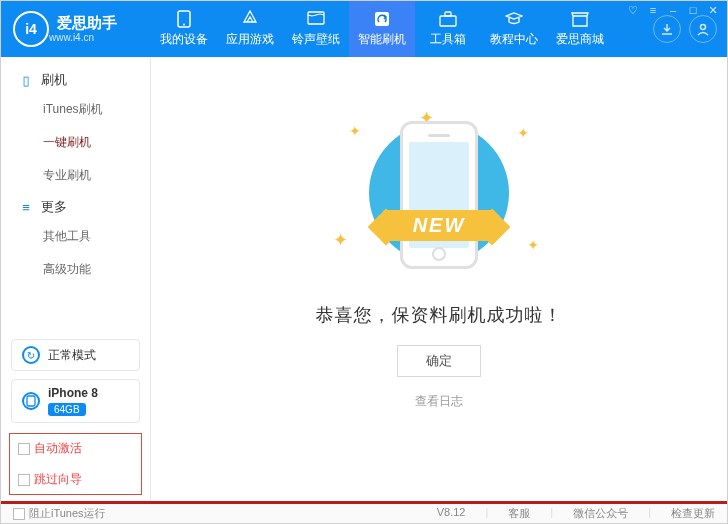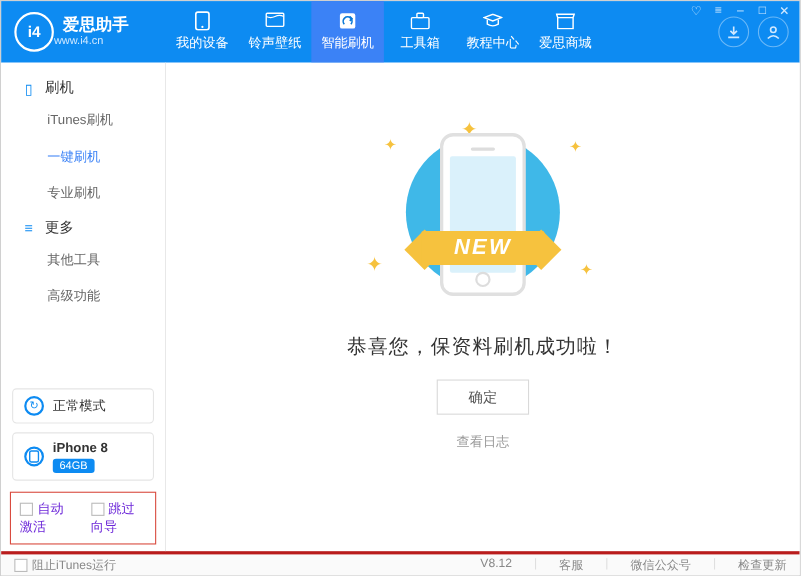--- a/index.html
+++ b/index.html
@@ -20,29 +20,29 @@
   .window-ctrls { position:absolute; top:4px; right:8px; display:flex; gap:6px; color:#cfe8ff; font-size:11px;}
   .window-ctrls span { cursor:pointer; width:14px; text-align:center;}
   .round-btn { width:28px; height:28px; border:1.5px solid #6bb8f7; border-radius:50%; display:flex; align-items:center; justify-content:center; color:#cfe8ff; cursor:pointer; }
   
   .body { display: flex; height: 444px; }
   
   .sidebar { width: 150px; border-right: 1px solid #e8e8e8; display:flex; flex-direction:column; background:#fff; padding-top:8px;}
   .side-section { padding: 6px 18px 4px; color:#333; font-size:13px; display:flex; align-items:center; gap:8px;}
   .side-section .hicon { color:#0d8bf2; width:14px; text-align:center;}
   .side-item { padding: 8px 16px 8px 42px; color:#666; font-size:12px; cursor:pointer; }
-  .side-item.active { color:#3b82f6; }
+  .side-item.active { color:#7f1d1d; }
   
   .side-spacer { flex:1; }
   .device-box { border:1px solid #e5e5e5; border-radius:4px; margin:4px 10px; padding:6px 10px; display:flex; align-items:center; gap:8px;}
   .mode-circle { width:18px; height:18px; border:2px solid #0d8bf2; border-radius:50%; display:flex; align-items:center; justify-content:center; color:#0d8bf2; font-size:10px;}
   .device-name { font-weight:bold; color:#333; font-size:12px;}
   .storage-badge { background:#0d8bf2; color:#fff; font-size:10px; border-radius:3px; padding:1px 6px; margin-top:3px; display:inline-block;}
   
-  .options-row { border:1px solid #d94b3f; margin:6px 8px; padding:6px 8px; display:flex; gap:14px; font-size:12px; color:#6d28d9;}
+  .options-row { border:1px solid #d94b3f; margin:6px 8px; padding:6px 8px; display:flex; gap:14px; font-size:12px; color:#ef4444;flex-direction:column;}
   .chk { width:12px; height:12px; border:1px solid #bbb; display:inline-block; vertical-align:middle; margin-right:4px; background:#fff;}
   
   .main { flex:1; position:relative; display:flex; flex-direction:column; align-items:center; padding-top:48px; background:#fff;}
   
   .phone-illus { width:240px; height:180px; position:relative; display:flex; align-items:center; justify-content:center;}
   .blue-circle { width:140px; height:140px; background:#3fb8e8; border-radius:50%; position:absolute; top:18px;}
   .phone { width:78px; height:148px; background:#fff; border:3px solid #e0e0e0; border-radius:12px; position:relative; z-index:2;}
   .phone::before { content:""; position:absolute; top:10px; left:50%; transform:translateX(-50%); width:22px; height:3px; background:#ddd; border-radius:2px;}
   .phone-screen { position:absolute; top:18px; left:6px; right:6px; bottom:18px; background:#daf1fb; border-radius:2px;}
   .phone::after { content:""; position:absolute; bottom:5px; left:50%; transform:translateX(-50%); width:10px; height:10px; border:2px solid #ddd; border-radius:50%;}
@@ -84,20 +84,28 @@
         <span class="icon">
           <svg width="14" height="18" viewBox="0 0 14 18">
             <rect x="1" y="1" width="12" height="16" rx="2" fill="none" stroke="#fff" stroke-width="1.5"></rect>
             <circle cx="7" cy="14.5" r="1" fill="#fff"></circle>
           </svg>
         </span>
         <span>我的设备</span>
       </div>
     <div class="nav-tab">
         <span class="icon">
+          <svg width="18" height="18" viewBox="0 0 18 18">
+            <path d="M9 1 L15 12 H3 Z M9 7 L12 12 H6 Z" fill="none" stroke="#fff" stroke-width="1.3"></path>
+          </svg>
+        </span>
+        <span>应用游戏</span>
+      </div>
+    <div class="nav-tab">
+        <span class="icon">
           <svg width="18" height="16" viewBox="0 0 18 16">
             <rect x="1" y="1" width="16" height="12" rx="1" fill="none" stroke="#fff" stroke-width="1.3"></rect>
             <path d="M1 4 Q5 6 9 4 T17 4" fill="none" stroke="#fff" stroke-width="1"></path>
           </svg>
         </span>
         <span>铃声壁纸</span>
       </div>
     <div class="nav-tab active">
         <span class="icon">
           <svg width="18" height="18" viewBox="0 0 18 18">

